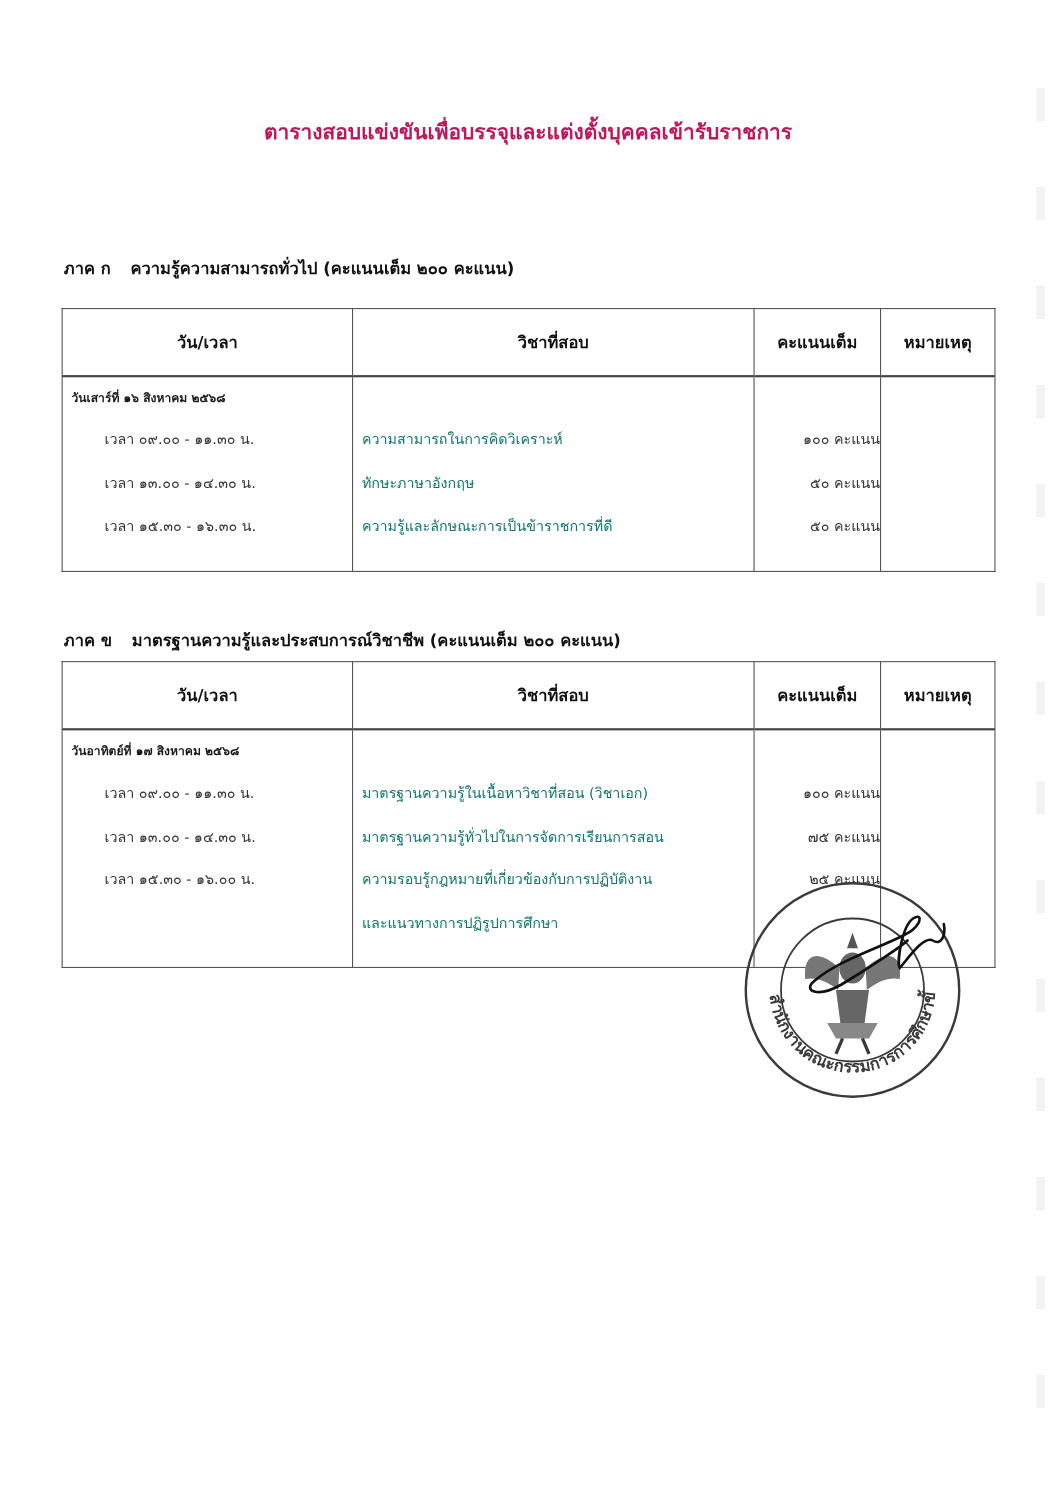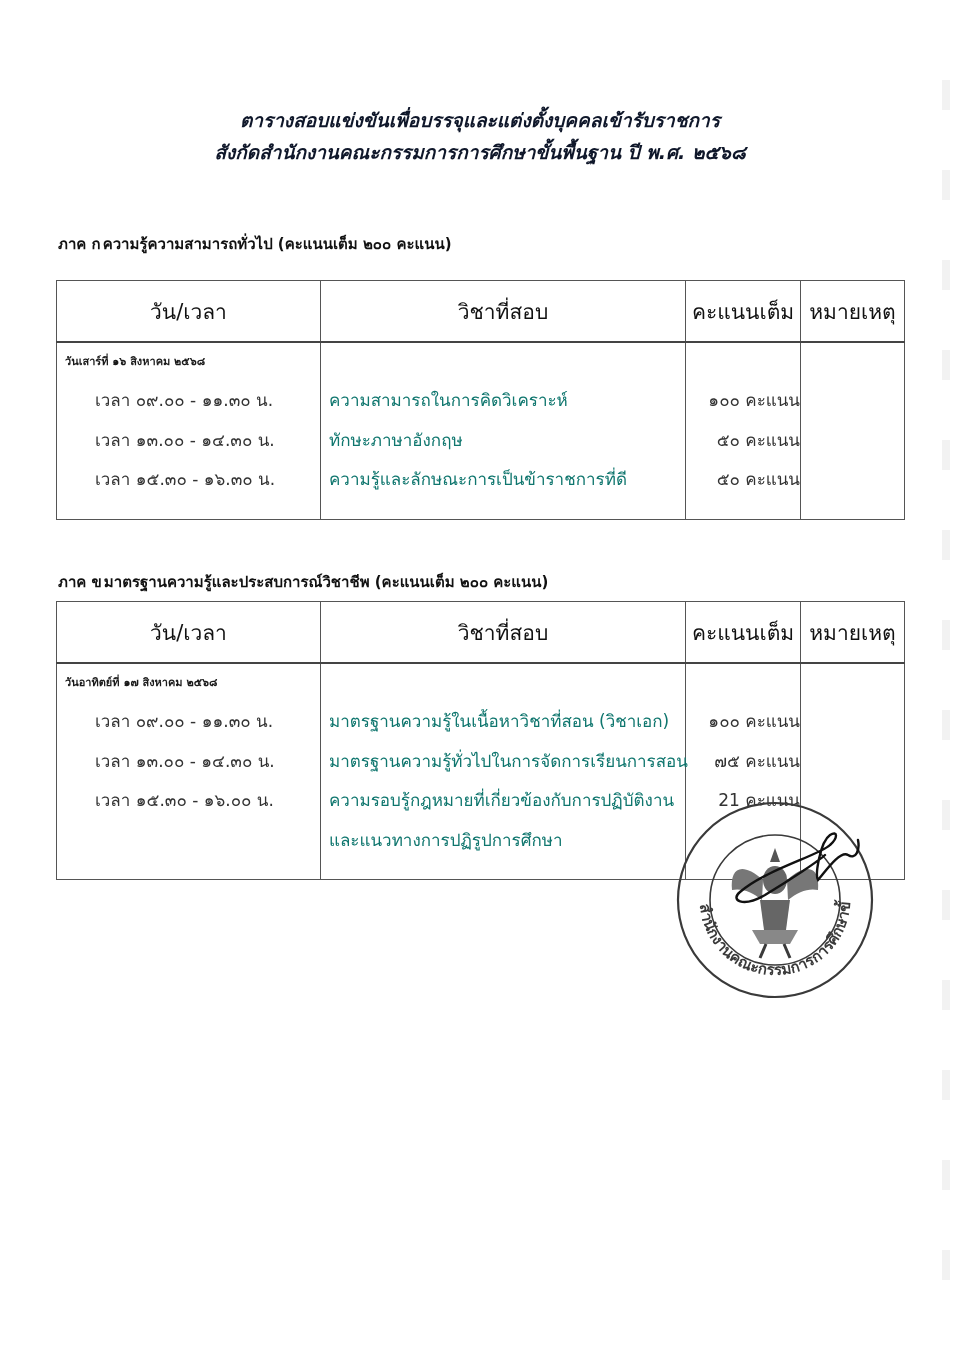--- a/index.html
+++ b/index.html
@@ -2,66 +2,65 @@
 <html><head>
 <meta charset="utf-8">
 <style>
   html, body { margin: 0; padding: 0; background: #ffffff; }
   body {
     width: 960px; height: 1365px; position: relative; overflow: hidden;
     font-family: "DejaVu Sans", sans-serif; color: #1a1a1a;
   }
   .title {
     position: absolute; left: 0; top: 104px; width: 960px; text-align: center;
-    font-weight: bold; font-size: 19px; line-height: 32px; color: #0f172a; font-style: italic;
+    font-weight: bold; font-size: 19px; line-height: 32px; color: #be185d;
   }
   .section-label {
     position: absolute; left: 58px; font-weight: bold; font-size: 15px; color: #111;
     white-space: nowrap;
   }
-  .section-label .prefix { display: inline-block; margin-right: 2px; }
+  .section-label .prefix { display: inline-block; margin-right: 18px; }
   table.sched {
     position: absolute; left: 56px; width: 848px; border-collapse: collapse;
     table-layout: fixed;
   }
   table.sched th, table.sched td {
     border-left: 1.5px solid #555; border-right: 1.5px solid #555;
     padding: 0; vertical-align: top;
   }
   table.sched thead th {
     border-top: 1.5px solid #555; border-bottom: 2px solid #444;
-    height: 60px; vertical-align: middle; font-weight: normal; font-size: 21px;
+    height: 60px; vertical-align: middle; font-weight: bold; font-size: 15px;
     text-align: center; color: #111;
   }
   table.sched tbody tr:last-child td { border-bottom: 1.5px solid #555; }
   col.c1 { width: 264px; } col.c2 { width: 365px; } col.c3 { width: 115px; } col.c4 { width: 104px; }
   .day {
     font-weight: bold; font-size: 11px; height: 38px; line-height: 38px; padding-left: 8px;
   }
-  .line { height: 39.5px; line-height: 39.5px; font-size: 17px; white-space: nowrap; }
+  .line { height: 39.5px; line-height: 39.5px; font-size: 13px; white-space: nowrap; }
   .time { padding-left: 38px; color: #333; }
   .subj { padding-left: 8px; color: #0f766e; }
   .score { text-align: right; color: #333; }
   .seal {
     position: absolute; left: 670px; top: 800px; width: 210px; height: 200px;
     pointer-events: none;
   }
   .margin-marks {
     position: absolute; right: 10px; top: 20px; width: 8px; height: 1300px;
     background: repeating-linear-gradient(180deg, transparent 0 60px, rgba(0,0,0,0.05) 60px 90px);
   }
 </style>
 </head>
 <body>
 
 <div class="margin-marks"></div>
 
 <div class="title">
   <div>ตารางสอบแข่งขันเพื่อบรรจุและแต่งตั้งบุคคลเข้ารับราชการ</div>
-  <div>สังกัดสำนักงานคณะกรรมการการศึกษาขั้นพื้นฐาน ปี พ.ศ. ๒๕๖๘</div>
 </div>
 
 <div class="section-label" style="top:232px;">
   <span class="prefix">ภาค ก</span><span>ความรู้ความสามารถทั่วไป  (คะแนนเต็ม ๒๐๐ คะแนน)</span>
 </div>
 
 <table class="sched" style="top:280px;">
   <colgroup>
       <col class="c1">
       <col class="c2">
@@ -132,21 +131,21 @@
         <div class="day"></div>
         <div class="line subj">มาตรฐานความรู้ในเนื้อหาวิชาที่สอน (วิชาเอก)</div>
         <div class="line subj">มาตรฐานความรู้ทั่วไปในการจัดการเรียนการสอน</div>
         <div class="line subj">ความรอบรู้กฎหมายที่เกี่ยวข้องกับการปฏิบัติงาน</div>
         <div class="line subj">และแนวทางการปฏิรูปการศึกษา</div>
       </td>
       <td>
         <div class="day"></div>
         <div class="line score">๑๐๐ คะแนน</div>
         <div class="line score">๗๕ คะแนน</div>
-        <div class="line score">21 คะแนน</div>
+        <div class="line score">๒๕ คะแนน</div>
       </td>
       <td></td>
     </tr>
   </tbody>
 </table>
 
 <svg class="seal" viewBox="0 0 210 200">
   <g fill="none" stroke="#3a3a3a">
     <circle cx="105" cy="100" r="97" stroke-width="2.2"></circle>
     <circle cx="105" cy="100" r="65" stroke-width="1.6"></circle>

